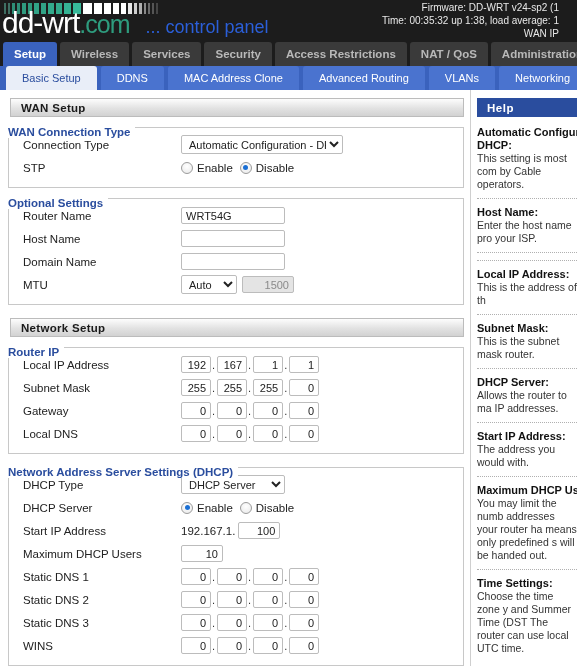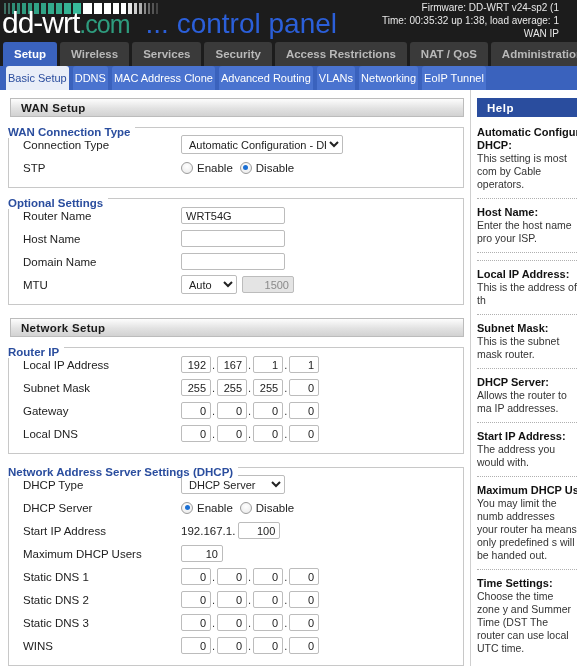--- a/index.html
+++ b/index.html
@@ -34,21 +34,21 @@
     font-size: 30px;
     line-height: 30px;
     letter-spacing: -1px;
     font-weight: 400;
     white-space: nowrap;
   }
   .logo .w { color: #ffffff; }
   .logo .c { color: #2e9c7e; font-size: 25px; }
   .logo .cp {
     color: #2b5fd9;
-    font-size: 28px;
+    font-size: 18px;
     margin-left: 16px;
     letter-spacing: 0px;
   }
 
   .sysinfo {
     position: absolute;
     right: 18px; top: 1px;
     text-align: right;
     color: #e8e8e8;
     font-size: 10px;
@@ -89,21 +89,21 @@
     padding-left: 6px;
     gap: 4px;
     overflow: hidden;
   }
   .subtab {
     background: #4a73cf;
     color: #ffffff;
     font-size: 11px;
     display: flex;
     align-items: center;
-    padding: 0 2px;
+    padding: 0 16px;
     border-top-left-radius: 3px;
     border-top-right-radius: 3px;
     white-space: nowrap;
     cursor: pointer;
   }
   .subtab.active { background: #e9eef8; color: #2a4d9e; }
 
   
   .body { display: flex; height: 576px; border-radius: 10px; }
   .content {

